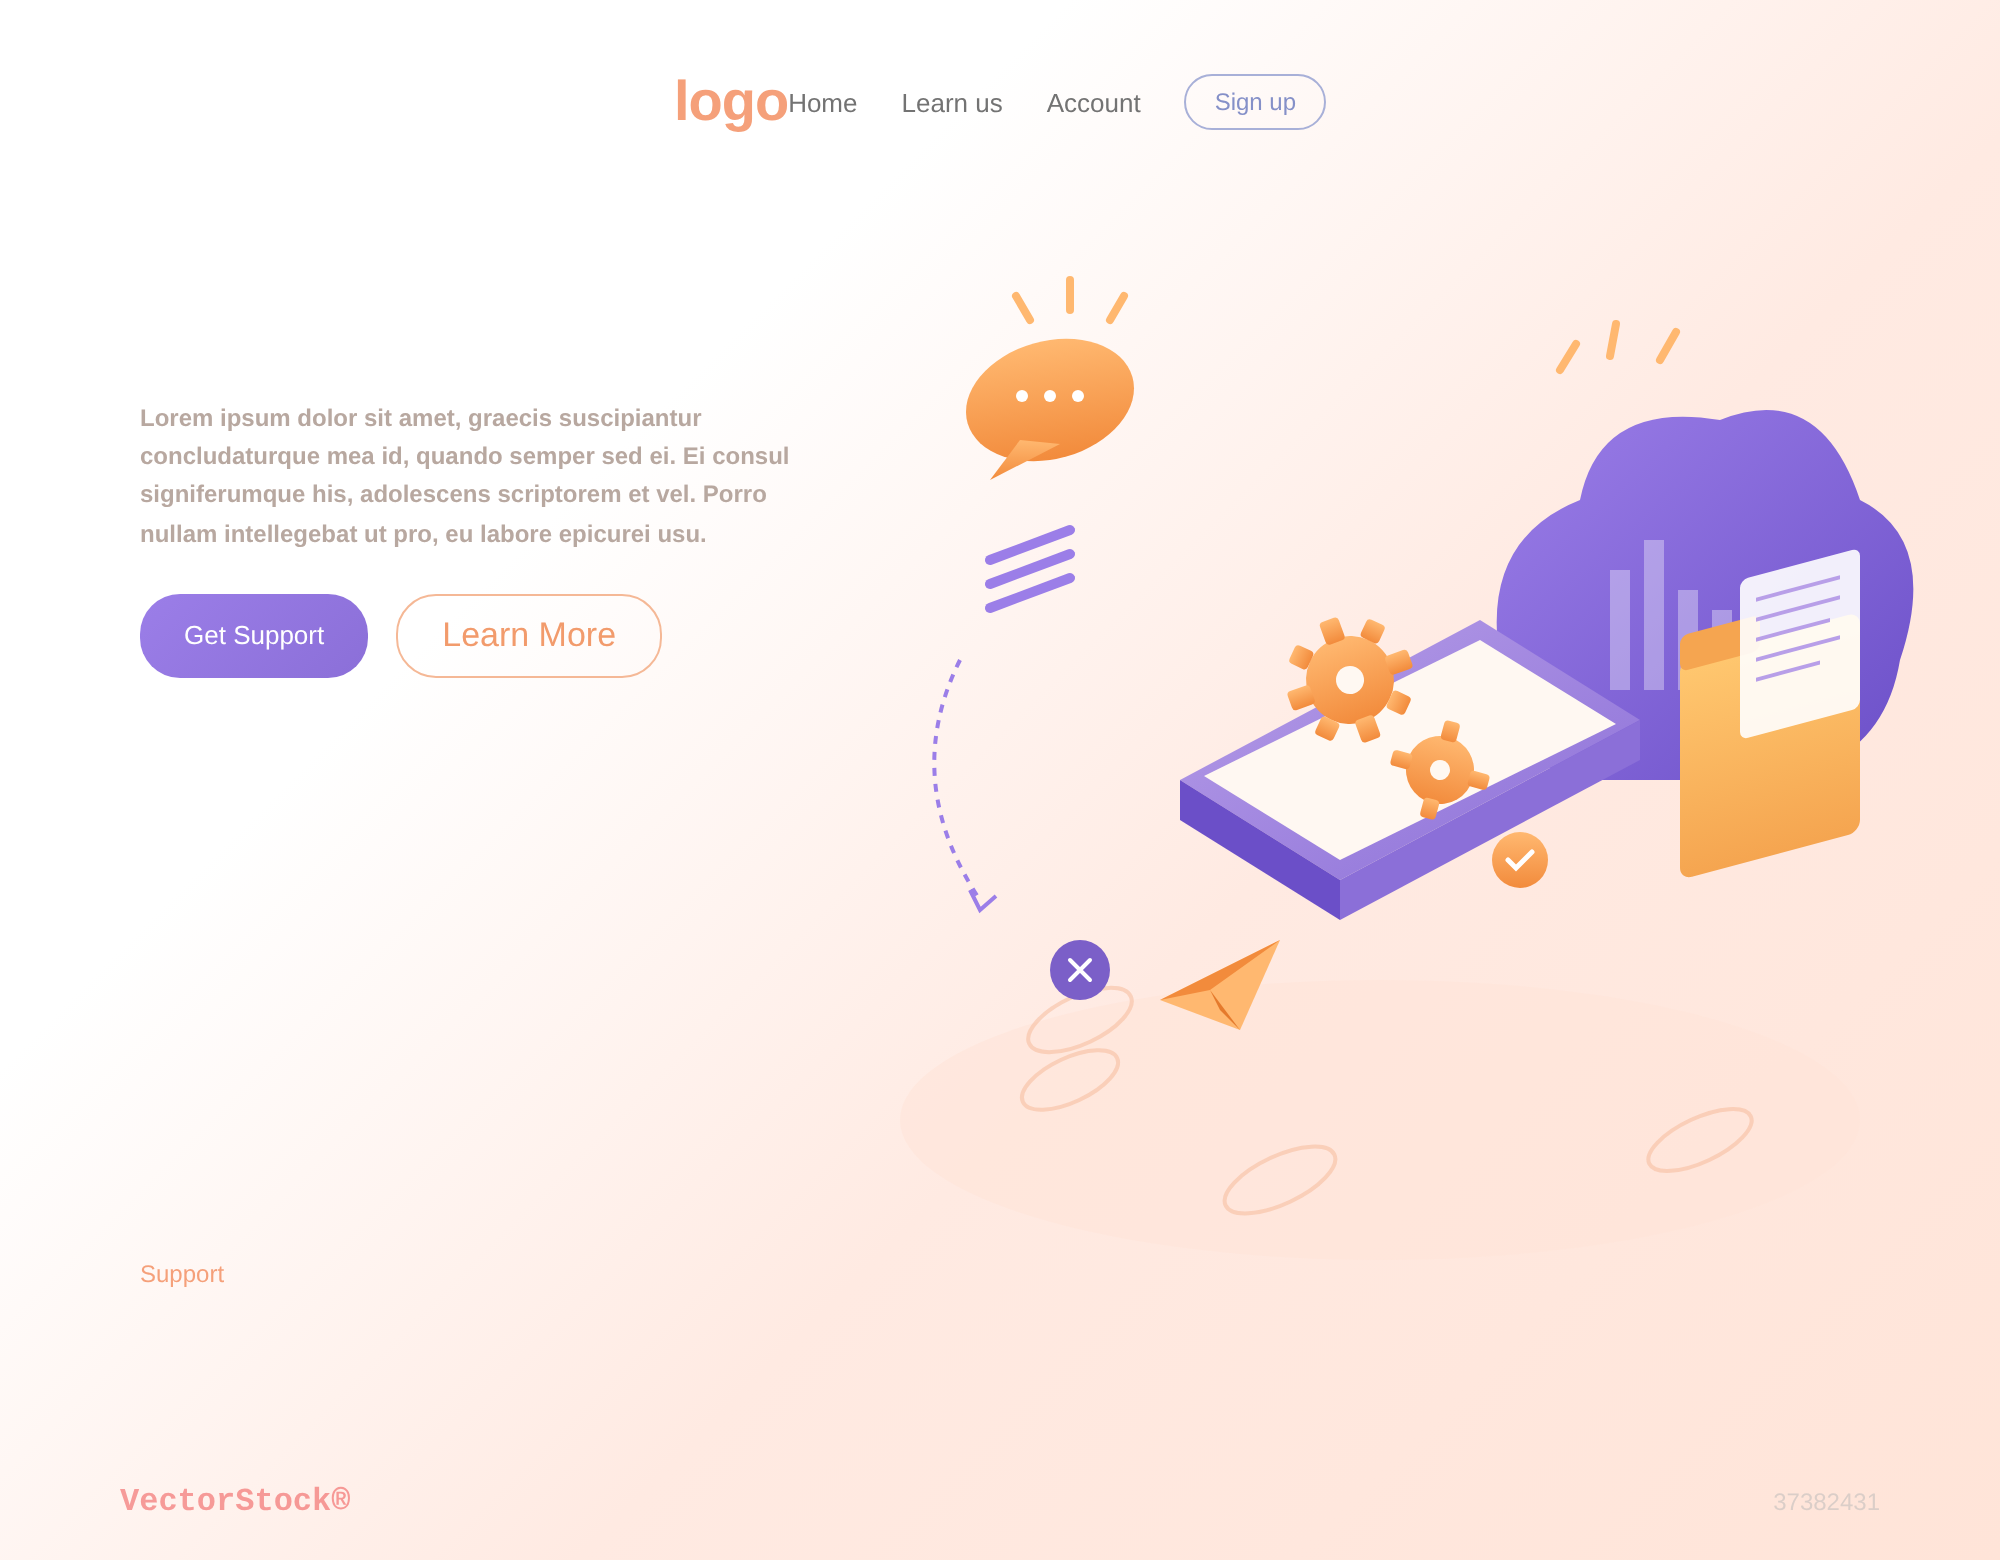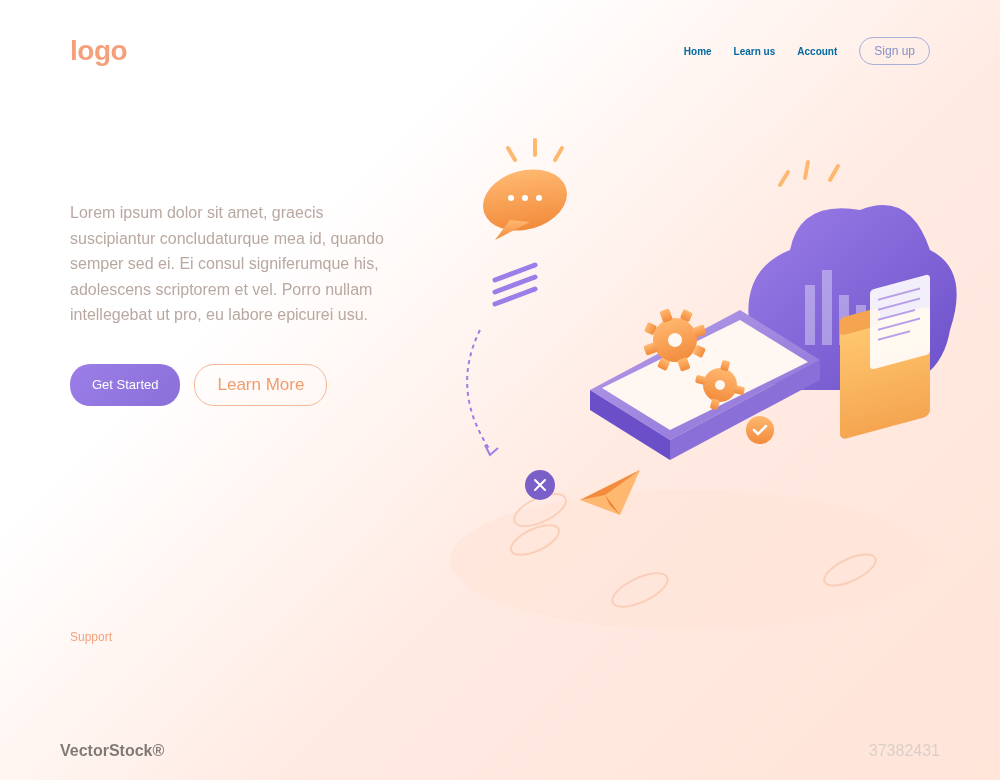--- a/index.html
+++ b/index.html
@@ -8,42 +8,42 @@
       font-family: -apple-system, BlinkMacSystemFont, 'Segoe UI', Arial, sans-serif;
       width: 1000px;
       height: 780px;
       background: linear-gradient(135deg, #ffffff 0%, #ffffff 30%, #ffeae2 60%, #ffe4d8 100%);
       position: relative;
       overflow: hidden;
     }
     
     .header {
       display: flex;
-      justify-content: space-between;
+      justify-content: center;
       align-items: center;
       padding: 35px 70px 20px 70px;
     }
     
     .logo {
       font-size: 28px;
       font-weight: 700;
       color: #f5a07a;
       letter-spacing: -0.5px;
     }
     
     .nav {
       display: flex;
       align-items: center;
       gap: 22px;
     }
     
     .nav-link {
-      color: #0369a1;
-      font-size: 10px;
-      font-weight: 700;
+      color: #737373;
+      font-size: 13px;
+      font-weight: 400;
       cursor: pointer;
     }
     
     .signup-btn {
       border: 1.5px solid #a8b0d8;
       color: #8590c8;
       padding: 6px 14px;
       border-radius: 14px;
       font-size: 12px;
       font-weight: 500;
@@ -60,25 +60,26 @@
     
     .hero-title {
       font-size: 42px;
       font-weight: 800;
       color: #8b6fd8;
       letter-spacing: 3px;
       margin-bottom: 18px;
     }
     
     .hero-text {
-      font-size: 16px;
+      font-size: 12px;
       line-height: 1.6;
       color: #b8a8a0;
-      margin-bottom: 36px;
+      margin-bottom: 20px;
       max-width: 340px;
+      font-weight: bold;
     }
     
     .cta-group {
       display: flex;
       gap: 14px;
     }
     
     .btn-primary {
       background: linear-gradient(135deg, #9b7ee8, #8b6fd8);
       color: #fff;
@@ -140,25 +141,26 @@
       display: flex;
       align-items: center;
       gap: 6px;
     }
     
     .watermark-brand .vs {
       font-weight: 700;
     }
     
     .watermark-brand .vs-v {
-      color: #000000;
+      color: #ef4444;
+      font-family: Liberation Mono, monospace;
     }
     
     .watermark-id {
-      font-size: 16px;
+      font-size: 12px;
       margin-left: 30px;
     }
     
     .pill {
       stroke: #f5b896;
       stroke-width: 2;
       fill: none;
       opacity: 0.5;
     }
     
@@ -178,21 +180,21 @@
     <span class="nav-link">Home</span>
     <span class="nav-link">Learn us</span>
     <span class="nav-link">Account</span>
     <button class="signup-btn">Sign up</button>
   </nav>
 </header>
 
 <section class="hero">
   <p class="hero-text">Lorem ipsum dolor sit amet, graecis suscipiantur concludaturque mea id, quando semper sed ei. Ei consul signiferumque his, adolescens scriptorem et vel. Porro nullam intellegebat ut pro, eu labore epicurei usu.</p>
   <div class="cta-group">
-    <button class="btn-primary">Get Started</button>
+    <button class="btn-primary">Get Support</button>
     <button class="btn-secondary">Learn More</button>
   </div>
 </section>
 
 <div class="support-link">Support</div>
 
 <div class="illustration">
   <svg viewBox="0 0 550 500">
 
     <ellipse cx="280" cy="430" rx="240" ry="70" fill="#ffe4d8" opacity="0.6"></ellipse>

